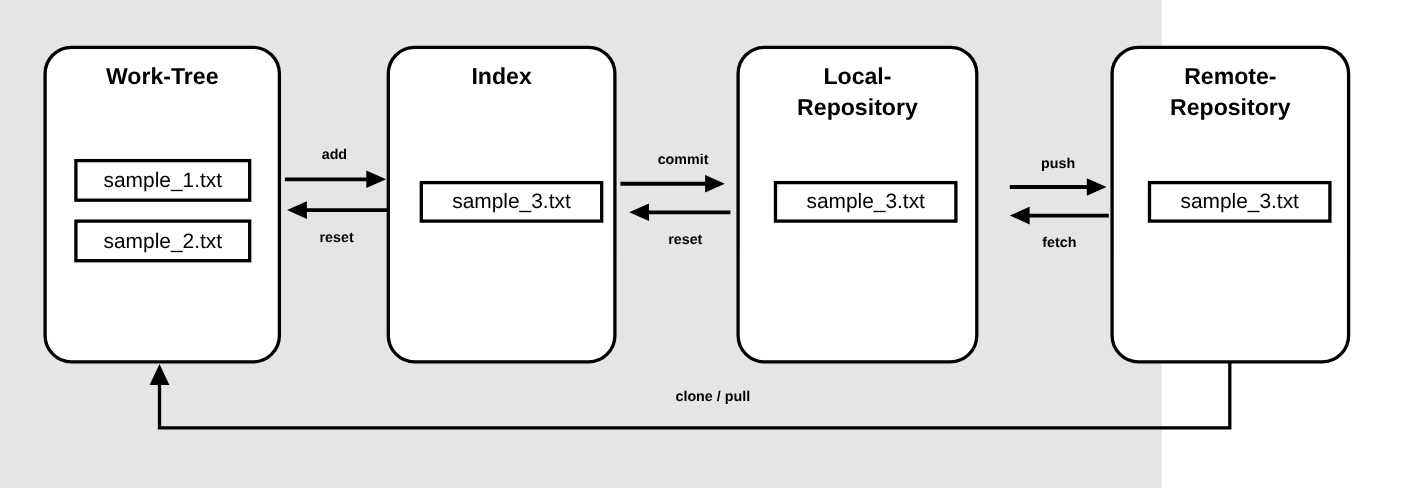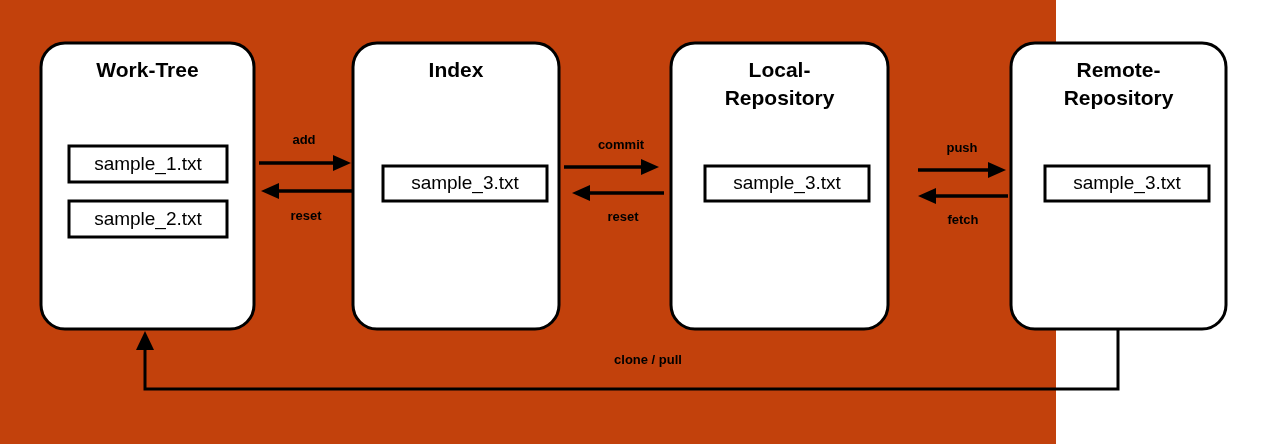--- a/index.html
+++ b/index.html
@@ -10,21 +10,21 @@
   body {
     width: 1280px;
     height: 444px;
     overflow: hidden;
     font-family: "Liberation Sans", sans-serif;
   }
   #diagram-root {
     position: relative;
     width: 1056px;
     height: 444px;
-    background: #c2410c;
+    background: #e5e5e5;
   }
   svg#git-flow-diagram {
     display: block;
     width: 1280px;
     height: 444px;
   }
   .stage-box {
     fill: #ffffff;
     stroke: #000000;
     stroke-width: 3;

